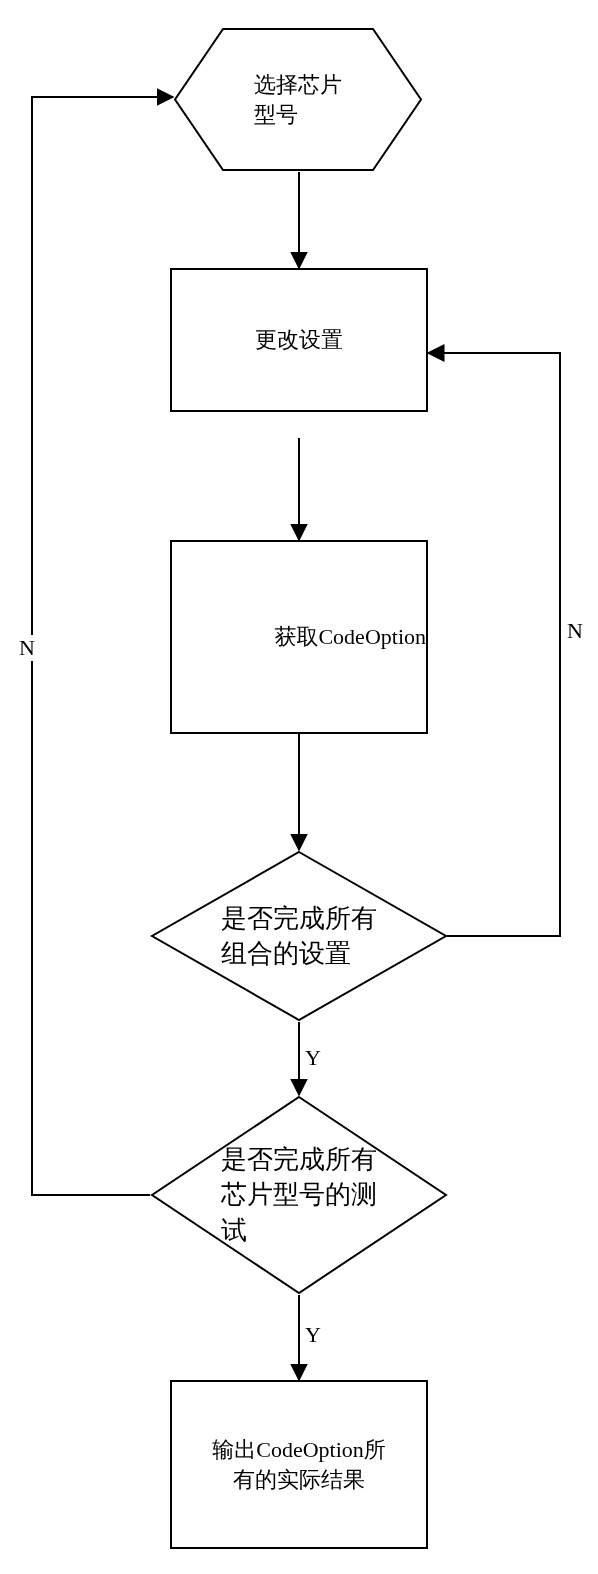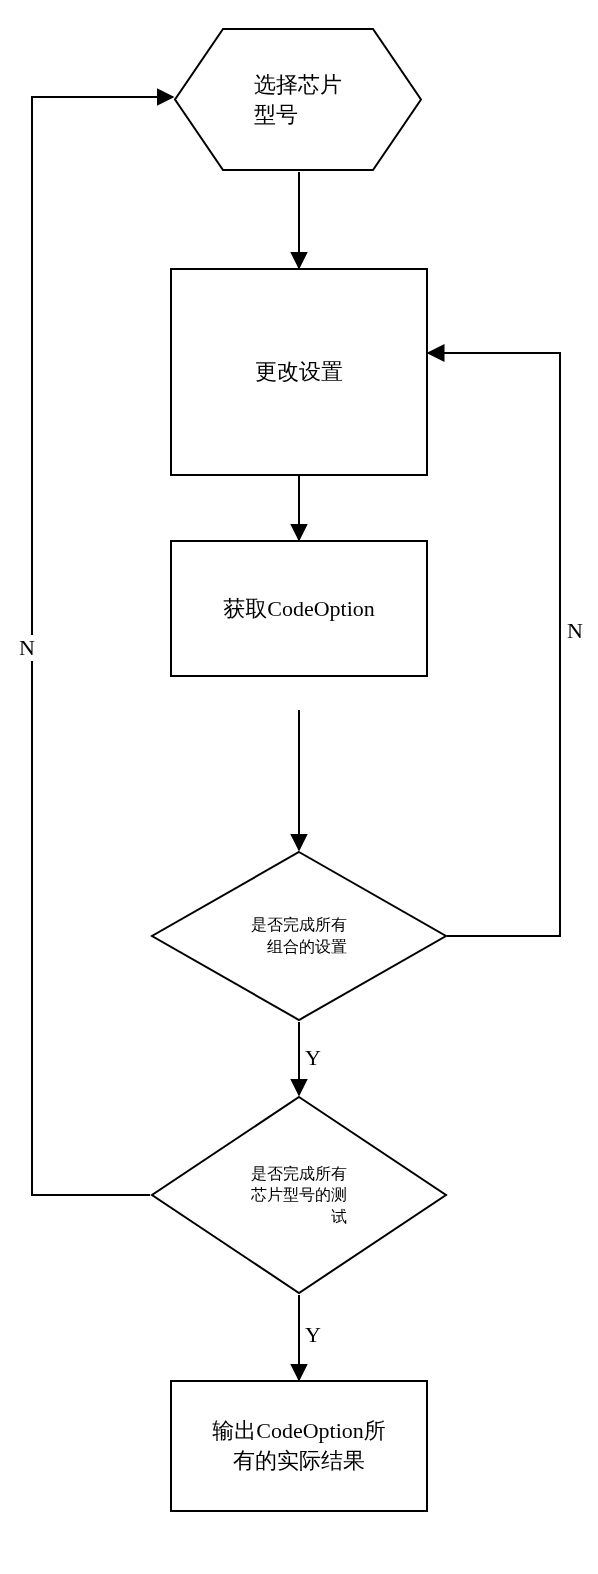--- a/index.html
+++ b/index.html
@@ -42,22 +42,22 @@
   .diamond {
     position: absolute;
   }
   .diamond svg { display: block; }
   .diamond-label {
     position: absolute;
     left: 0; right: 0; top: 0; bottom: 0;
     display: flex;
     align-items: center;
     justify-content: center;
-    text-align: right;
-    font-size: 16px;
+    text-align: left;
+    font-size: 26px;
     line-height: 1.35;
     padding: 0 45px;
     pointer-events: none;
   }
   .edge-label {
     position: absolute;
     font-size: 22px;
     background: #fff;
   }
   .flowlines { position: absolute; left:0; top:0; pointer-events:none; }
@@ -87,42 +87,42 @@
   <polyline points="150,1195 32,1195 32,97 173,97" fill="none" stroke="#000" stroke-width="2" marker-end="url(#arrow)"></polyline>
 </svg>
 
 <div class="hexagon" style="left:173px; top:27px; width:250px; height:145px;">
   <svg width="250" height="145">
     <polygon points="50,2 200,2 248,72.5 200,143 50,143 2,72.5" fill="#fff" stroke="#000" stroke-width="2"></polygon>
   </svg>
   <div class="hex-label">选择芯片<br>型号</div>
 </div>
 
-<div class="shape rect" style="left:170px; top:268px; width:258px; height:208px;">
+<div class="shape rect" style="left:170px; top:268px; width:258px; height:144px;">
   <span>更改设置</span>
 </div>
 
-<div class="shape rect" style="left:170px; top:540px; width:258px; height:137px;">
+<div class="shape rect" style="left:170px; top:540px; width:258px; height:194px;justify-content:flex-end;">
   <span>获取CodeOption</span>
 </div>
 
 <div class="diamond" style="left:150px; top:850px; width:298px; height:172px;">
   <svg width="298" height="172">
     <polygon points="149,2 296,86 149,170 2,86" fill="#fff" stroke="#000" stroke-width="2"></polygon>
   </svg>
   <div class="diamond-label">是否完成所有<br>组合的设置</div>
 </div>
 
 <div class="diamond" style="left:150px; top:1095px; width:298px; height:200px;">
   <svg width="298" height="200">
     <polygon points="149,2 296,100 149,198 2,100" fill="#fff" stroke="#000" stroke-width="2"></polygon>
   </svg>
   <div class="diamond-label">是否完成所有<br>芯片型号的测<br>试</div>
 </div>
 
-<div class="shape rect" style="left:170px; top:1380px; width:258px; height:132px;">
+<div class="shape rect" style="left:170px; top:1380px; width:258px; height:169px;">
   <span>输出CodeOption所<br>有的实际结果</span>
 </div>
 
 <div class="edge-label" style="left:567px; top:618px;">N</div>
 <div class="edge-label" style="left:305px; top:1045px;">Y</div>
 <div class="edge-label" style="left:19px; top:635px;">N</div>
 <div class="edge-label" style="left:305px; top:1322px;">Y</div>
 
 </body></html>

